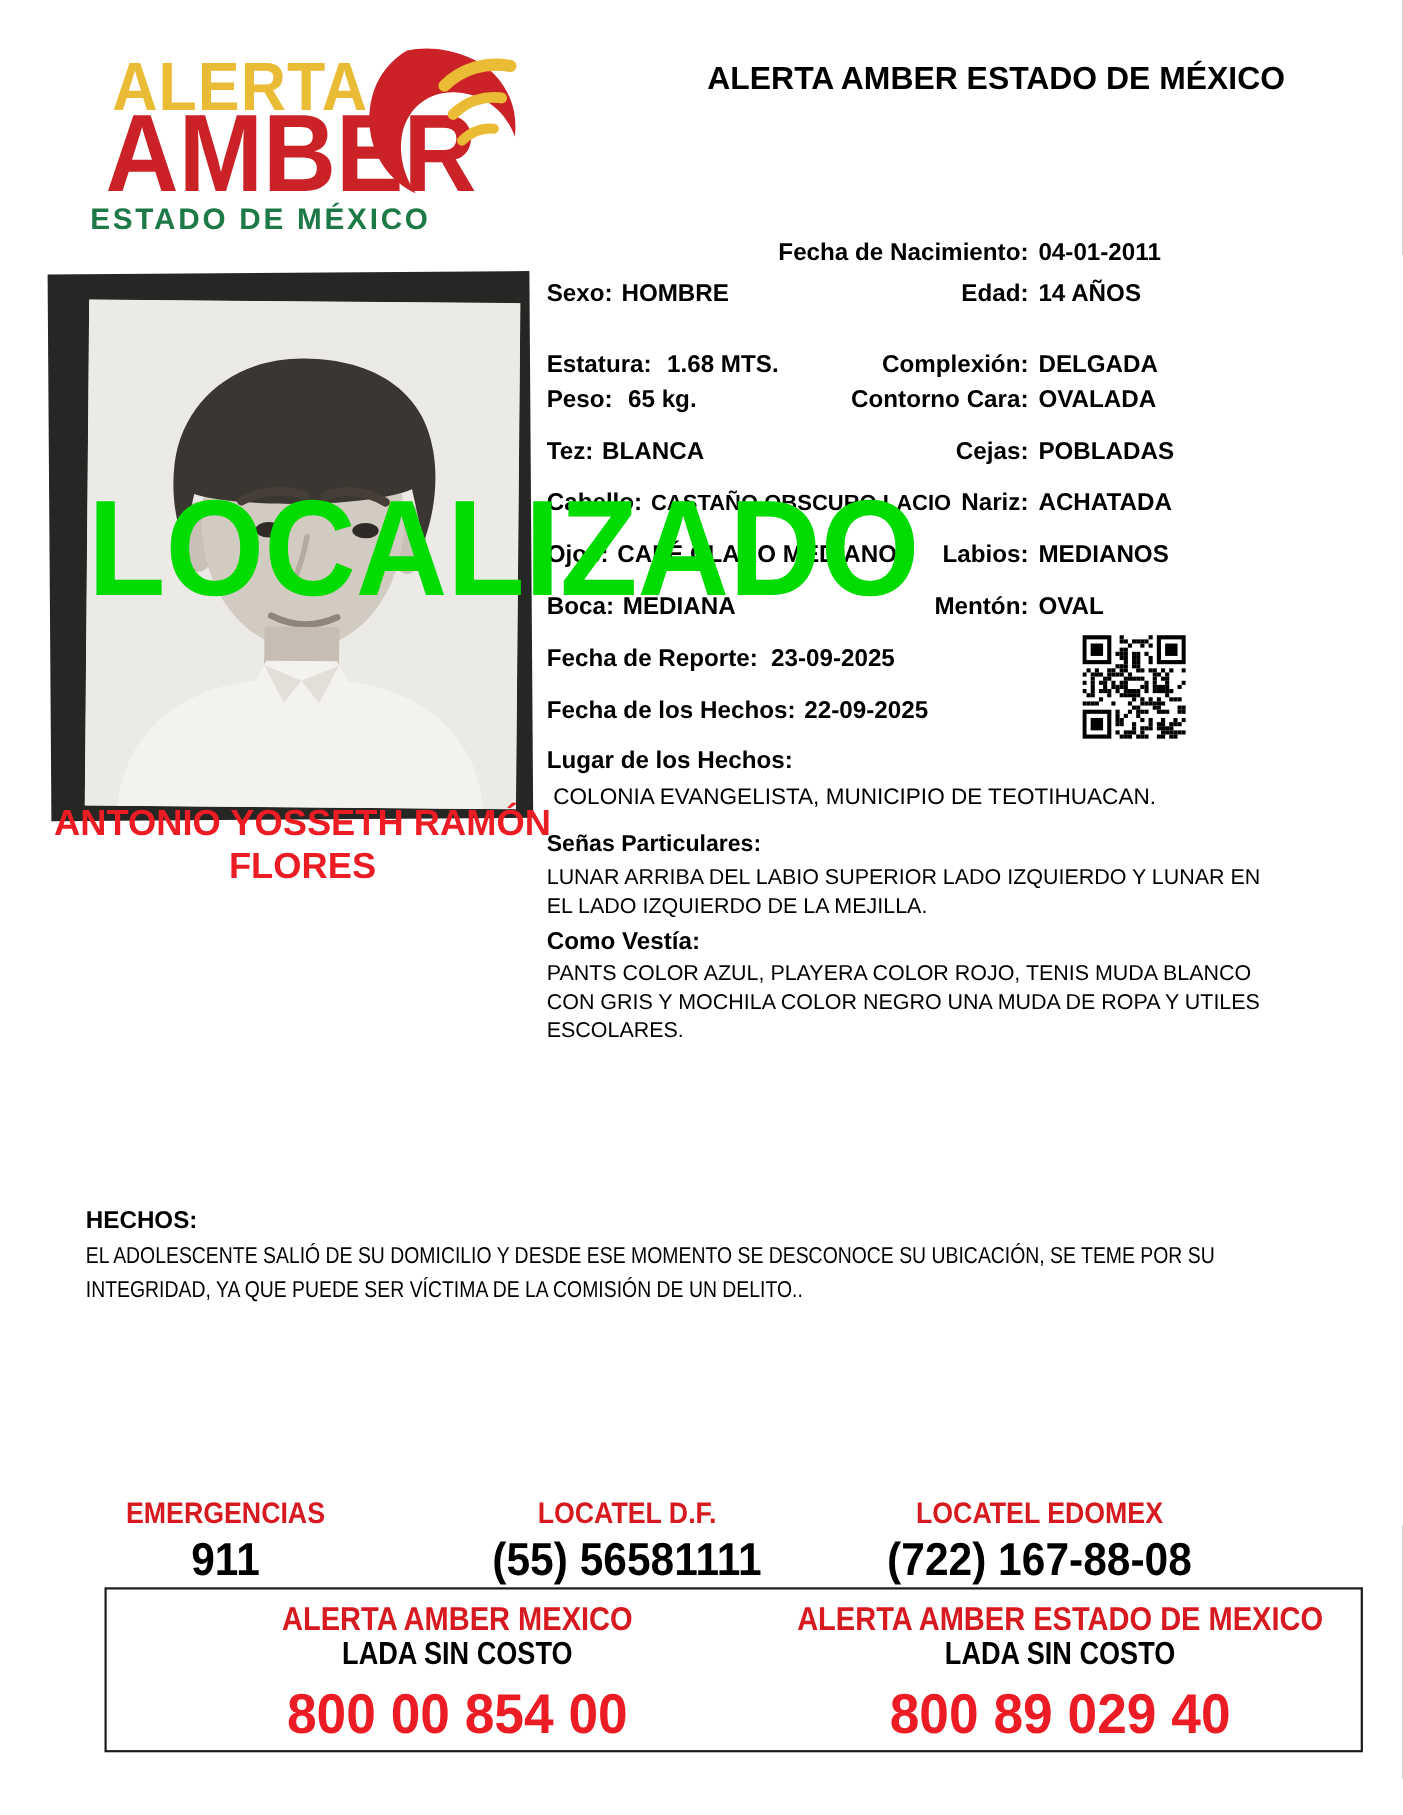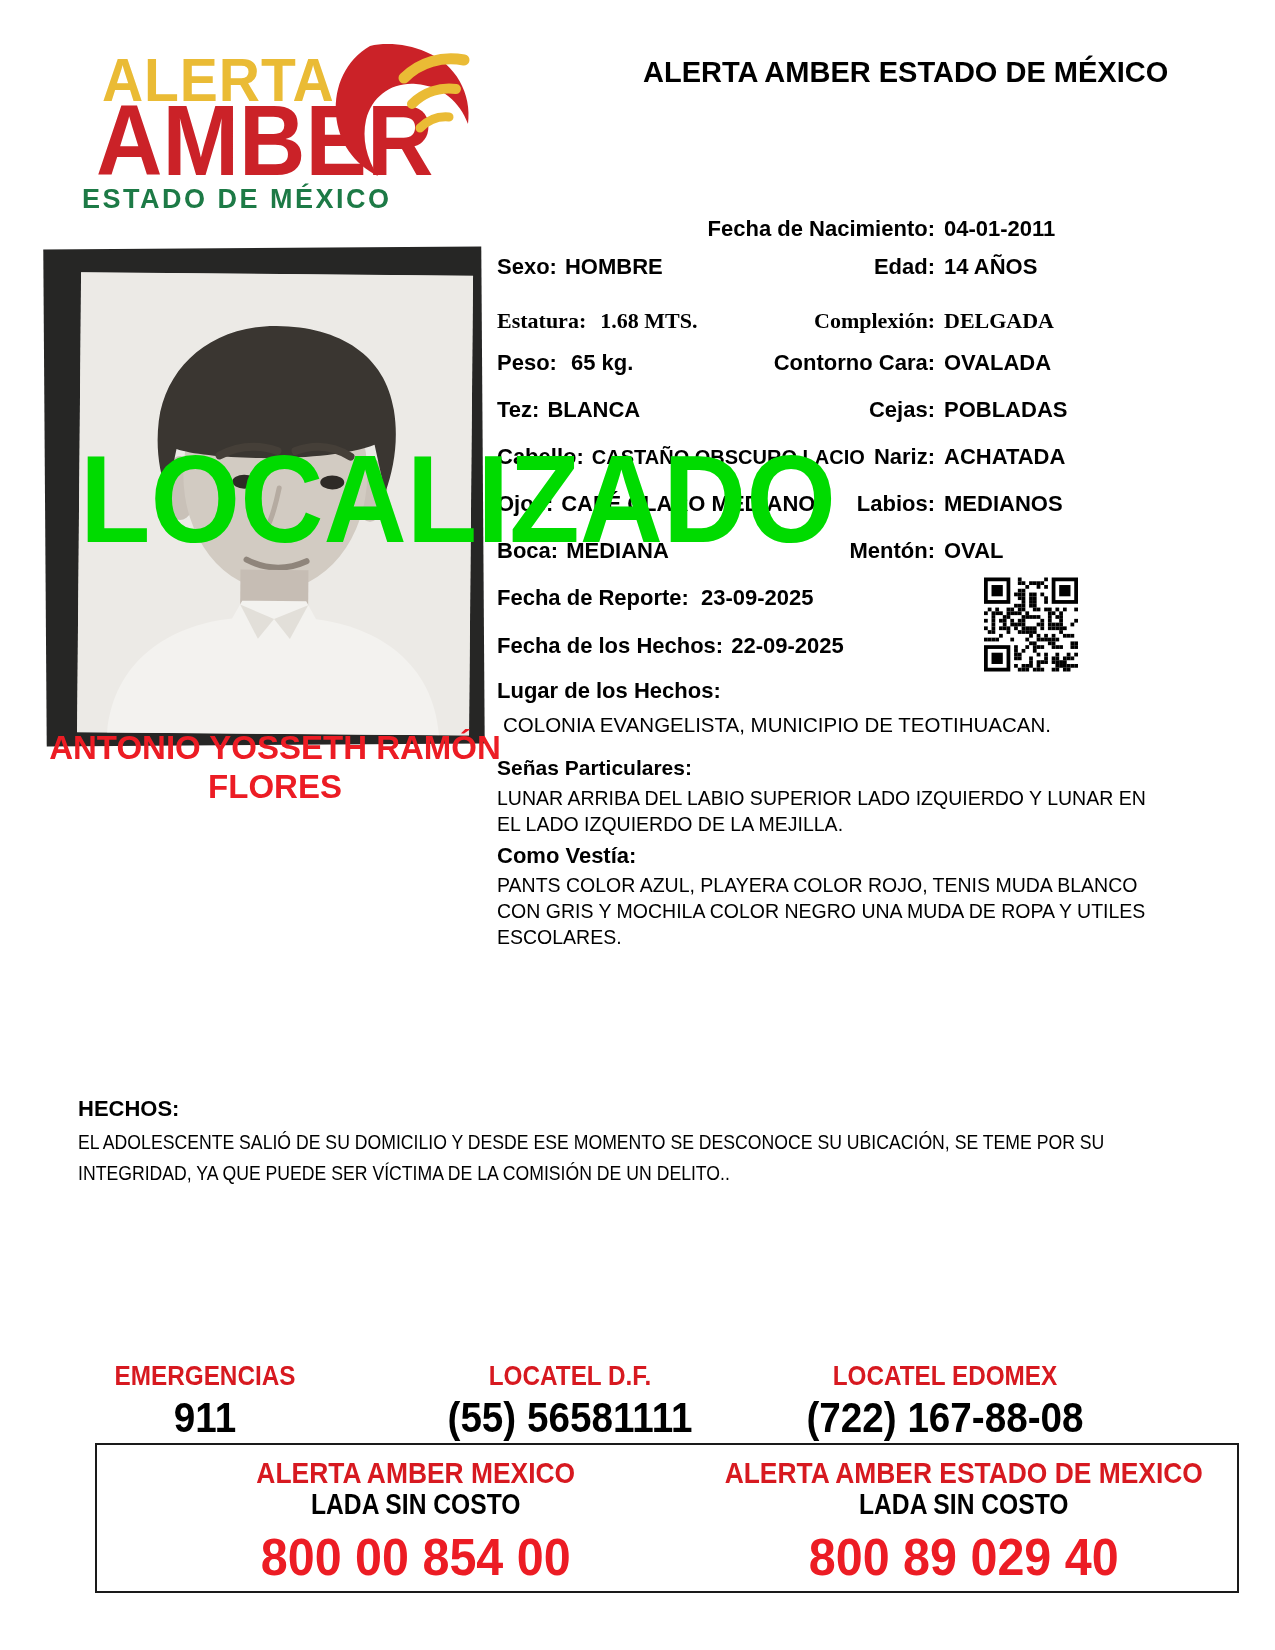--- a/index.html
+++ b/index.html
@@ -103,21 +103,21 @@
 
   <div class="row" style="top:216px;">
     <div class="rp"><span class="rl">Fecha de Nacimiento:</span><span class="rv">04-01-2011</span></div>
   </div>
 
   <div class="row" style="top:254px;">
     <div class="lp"><span>Sexo:</span><span class="lv">HOMBRE</span></div>
     <div class="rp"><span class="rl">Edad:</span><span class="rv">14 AÑOS</span></div>
   </div>
 
-  <div class="row" style="top:308px;font-family:Liberation Serif, serif;">
+  <div class="row" style="top:318px;">
     <div class="lp"><span>Estatura:</span><span class="lv" style="margin-left:14px;">1.68 MTS.</span></div>
     <div class="rp"><span class="rl">Complexión:</span><span class="rv">DELGADA</span></div>
   </div>
 
   <div class="row" style="top:350px;">
     <div class="lp"><span>Peso:</span><span class="lv" style="margin-left:14px;">65 kg.</span></div>
     <div class="rp"><span class="rl">Contorno Cara:</span><span class="rv">OVALADA</span></div>
   </div>
 
   <div class="row" style="top:397px;">

